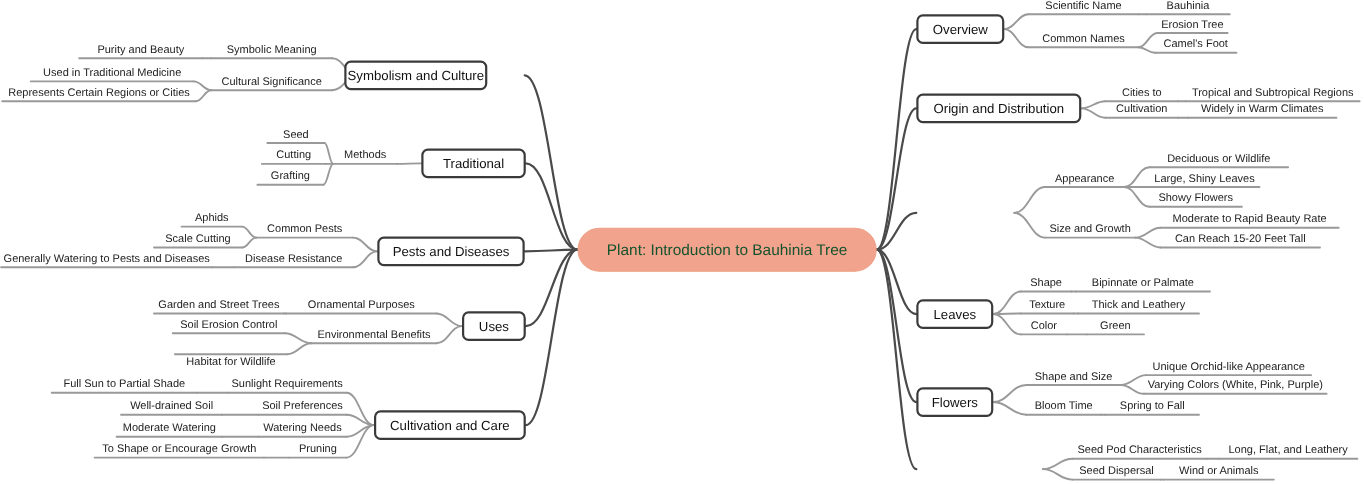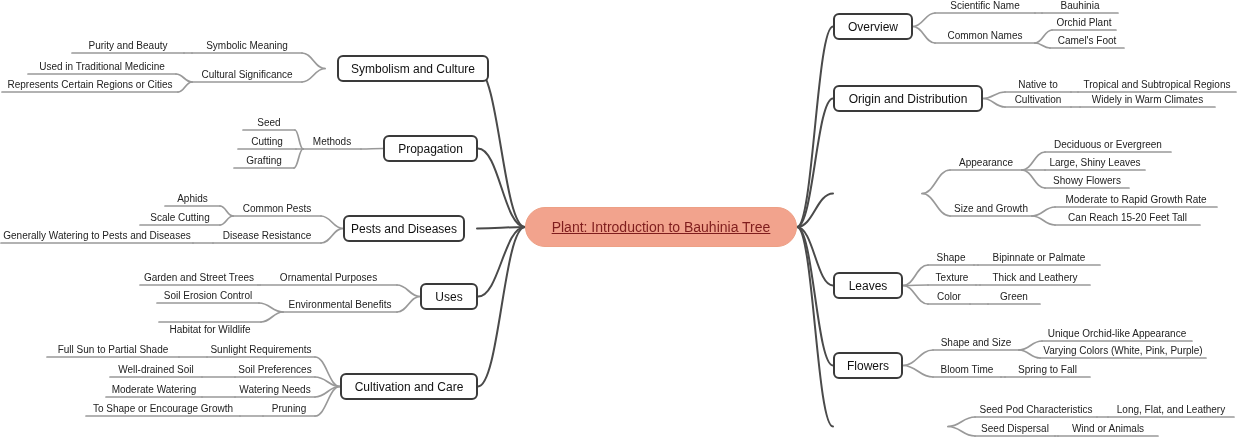--- a/index.html
+++ b/index.html
@@ -7,22 +7,22 @@
          font-family:"Liberation Sans","DejaVu Sans",sans-serif;}
   svg.wires{position:absolute;left:0;top:0;width:1240px;height:440px;}
   svg.wires .main{stroke:#4a4a4a;stroke-width:2;fill:none;stroke-linecap:round;}
   svg.wires .sub{stroke:#999999;stroke-width:1.7;fill:none;stroke-linecap:round;}
   .lbl{position:absolute;height:15px;line-height:15px;font-size:10px;color:#222222;
        text-align:center;white-space:nowrap;}
   .box{position:absolute;height:27px;box-sizing:border-box;background:#ffffff;
        border:2px solid #3a3a3a;border-radius:6px;display:flex;align-items:center;
        justify-content:center;font-size:12px;color:#111111;white-space:nowrap;}
   .root{position:absolute;background:#f2a38d;border:1px solid #eda085;border-radius:21px;
-        display:flex;align-items:center;justify-content:center;font-size:14px;color:#7f1d1d;
-        box-sizing:border-box;white-space:nowrap;text-decoration:underline;}
+        display:flex;align-items:center;justify-content:center;font-size:14px;color:#14532d;
+        box-sizing:border-box;white-space:nowrap;}
 </style>
 </head>
 <body>
 
 <div class="stage">
   <svg class="wires" id="wires">
       <line class="sub" x1="935" y1="13" x2="1035" y2="13"></line>
       <line class="sub" x1="1042" y1="13" x2="1118" y2="13"></line>
       <line class="sub" x1="935" y1="43" x2="1035" y2="43"></line>
       <line class="sub" x1="1052" y1="30" x2="1116" y2="30"></line>
@@ -150,35 +150,35 @@
       <path class="sub" d="M 340 386.5 C 328.75 386.5, 326.25 416, 315 416"></path>
       <path class="sub" d="M 263 416 C 252.65 416, 250.35 416, 240 416"></path>
     </svg>
 
   <div class="root" id="root" style="left:525px;top:207px;width:272px;height:40px">Plant: Introduction to Bauhinia Tree</div>
 
   <div class="box" id="box-overview" style="left:833px;top:13px;width:80px">Overview</div>
   <div class="lbl" id="r-sci" style="left:935px;top:-2px;width:100px">Scientific Name</div>
   <div class="lbl" id="r-bau" style="left:1042px;top:-2px;width:76px">Bauhinia</div>
   <div class="lbl" id="r-common" style="left:935px;top:28px;width:100px">Common Names</div>
-  <div class="lbl" id="r-orchid" style="left:1052px;top:15px;width:64px">Orchid Plant</div>
+  <div class="lbl" id="r-orchid" style="left:1052px;top:15px;width:64px">Erosion Tree</div>
   <div class="lbl" id="r-camel" style="left:1050px;top:33px;width:74px">Camel's Foot</div>
 
   <div class="box" id="box-origin" style="left:833px;top:85px;width:150px">Origin and Distribution</div>
-  <div class="lbl" id="r-native" style="left:1005px;top:77px;width:66px">Native to</div>
+  <div class="lbl" id="r-native" style="left:1005px;top:77px;width:66px">Cities to</div>
   <div class="lbl" id="r-tropical" style="left:1078px;top:77px;width:158px">Tropical and Subtropical Regions</div>
   <div class="lbl" id="r-cultiv" style="left:1005px;top:92px;width:66px">Cultivation</div>
   <div class="lbl" id="r-widely" style="left:1080px;top:92px;width:135px">Widely in Warm Climates</div>
 
   <div class="lbl" id="r-appear" style="left:950px;top:155px;width:72px">Appearance</div>
-  <div class="lbl" id="r-decid" style="left:1045px;top:137px;width:126px">Deciduous or Evergreen</div>
+  <div class="lbl" id="r-decid" style="left:1045px;top:137px;width:126px">Deciduous or Wildlife</div>
   <div class="lbl" id="r-large" style="left:1045px;top:155px;width:100px">Large, Shiny Leaves</div>
   <div class="lbl" id="r-showy" style="left:1045px;top:173px;width:84px">Showy Flowers</div>
   <div class="lbl" id="r-size" style="left:950px;top:201px;width:82px">Size and Growth</div>
-  <div class="lbl" id="r-moderate" style="left:1055px;top:192px;width:162px">Moderate to Rapid Growth Rate</div>
+  <div class="lbl" id="r-moderate" style="left:1055px;top:192px;width:162px">Moderate to Rapid Beauty Rate</div>
   <div class="lbl" id="r-reach" style="left:1055px;top:210px;width:145px">Can Reach 15-20 Feet Tall</div>
 
   <div class="box" id="box-leaves" style="left:833px;top:272px;width:70px">Leaves</div>
   <div class="lbl" id="r-shape" style="left:928px;top:250px;width:46px">Shape</div>
   <div class="lbl" id="r-bipinnate" style="left:978px;top:250px;width:122px">Bipinnate or Palmate</div>
   <div class="lbl" id="r-texture" style="left:928px;top:270px;width:48px">Texture</div>
   <div class="lbl" id="r-thick" style="left:980px;top:270px;width:110px">Thick and Leathery</div>
   <div class="lbl" id="r-color" style="left:928px;top:289px;width:42px">Color</div>
   <div class="lbl" id="r-green" style="left:988px;top:289px;width:52px">Green</div>
 
@@ -187,34 +187,34 @@
   <div class="lbl" id="r-unique" style="left:1042px;top:326px;width:150px">Unique Orchid-like Appearance</div>
   <div class="lbl" id="r-varying" style="left:1040px;top:343px;width:166px">Varying Colors (White, Pink, Purple)</div>
   <div class="lbl" id="r-bloom" style="left:933px;top:362px;width:68px">Bloom Time</div>
   <div class="lbl" id="r-spring" style="left:1005px;top:362px;width:85px">Spring to Fall</div>
 
   <div class="lbl" id="r-seedpod" style="left:975px;top:402px;width:122px">Seed Pod Characteristics</div>
   <div class="lbl" id="r-longflat" style="left:1108px;top:402px;width:126px">Long, Flat, and Leathery</div>
   <div class="lbl" id="r-dispersal" style="left:975px;top:421px;width:80px">Seed Dispersal</div>
   <div class="lbl" id="r-wind" style="left:1058px;top:421px;width:100px">Wind or Animals</div>
 
-  <div class="box" id="box-symbolism" style="left:337px;top:55px;width:152px">Symbolism and Culture</div>
+  <div class="box" id="box-symbolism" style="left:313px;top:55px;width:130px">Symbolism and Culture</div>
   <div class="lbl" id="l-symbolic" style="left:192px;top:38px;width:110px">Symbolic Meaning</div>
   <div class="lbl" id="l-purity" style="left:72px;top:38px;width:112px">Purity and Beauty</div>
   <div class="lbl" id="l-cultural" style="left:192px;top:67px;width:110px">Cultural Significance</div>
   <div class="lbl" id="l-usedmed" style="left:28px;top:59px;width:148px">Used in Traditional Medicine</div>
   <div class="lbl" id="l-represents" style="left:2px;top:77px;width:176px">Represents Certain Regions or Cities</div>
 
-  <div class="box" id="box-prop" style="left:383px;top:135px;width:95px">Propagation</div>
+  <div class="box" id="box-prop" style="left:383px;top:135px;width:95px">Traditional</div>
   <div class="lbl" id="l-methods" style="left:303px;top:134px;width:58px">Methods</div>
   <div class="lbl" id="l-seed" style="left:243px;top:115px;width:52px">Seed</div>
   <div class="lbl" id="l-cutting" style="left:238px;top:134px;width:58px">Cutting</div>
   <div class="lbl" id="l-grafting" style="left:234px;top:153px;width:60px">Grafting</div>
 
-  <div class="box" id="box-pests" style="left:343px;top:215px;width:122px">Pests and Diseases</div>
+  <div class="box" id="box-pests" style="left:343px;top:215px;width:134px">Pests and Diseases</div>
   <div class="lbl" id="l-commonpests" style="left:233px;top:201px;width:88px">Common Pests</div>
   <div class="lbl" id="l-aphids" style="left:165px;top:191px;width:55px">Aphids</div>
   <div class="lbl" id="l-scale" style="left:140px;top:210px;width:80px">Scale Cutting</div>
   <div class="lbl" id="l-disease" style="left:213px;top:228px;width:108px">Disease Resistance</div>
   <div class="lbl" id="l-generally" style="left:1px;top:228px;width:192px">Generally Watering to Pests and Diseases</div>
 
   <div class="box" id="box-uses" style="left:420px;top:283px;width:58px">Uses</div>
   <div class="lbl" id="l-ornamental" style="left:260px;top:270px;width:137px">Ornamental Purposes</div>
   <div class="lbl" id="l-garden" style="left:140px;top:270px;width:118px">Garden and Street Trees</div>
   <div class="lbl" id="l-envbenefits" style="left:283px;top:297px;width:114px">Environmental Benefits</div>

